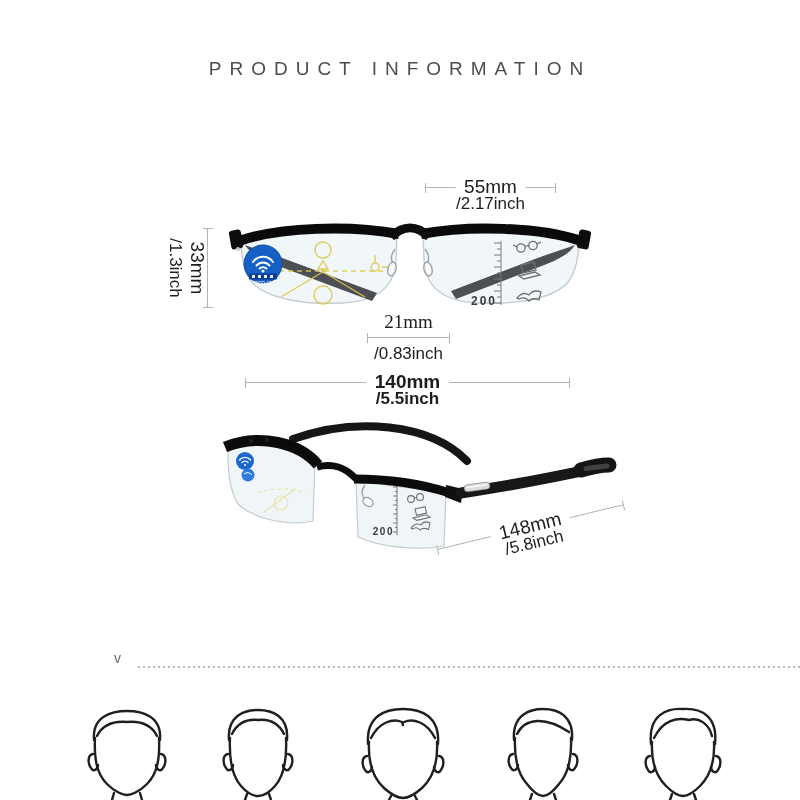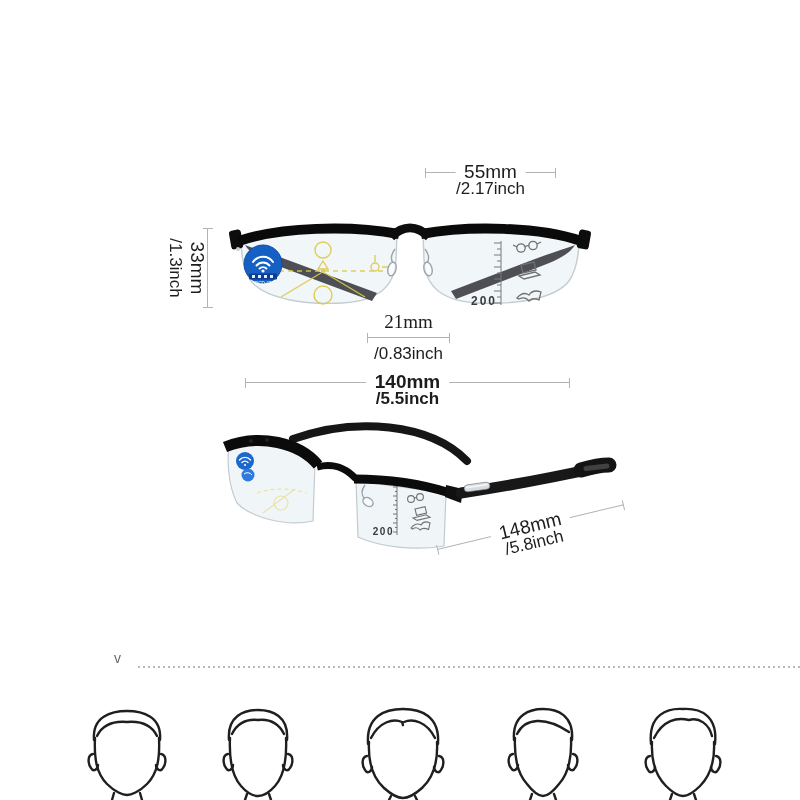--- a/index.html
+++ b/index.html
@@ -14,21 +14,21 @@
   .dim-h .line{position:relative;height:0;border-top:1px solid #b3b3b3;}
   .dim-h .line::before,.dim-h .line::after{content:"";position:absolute;top:-5px;width:1px;height:10px;background:#b3b3b3;}
   .dim-h .line::before{left:0;}
   .dim-h .line::after{right:0;}
   .dim-h .mm{position:absolute;left:50%;top:0;transform:translate(-50%,-55%);
              background:#fff;padding:0 9px;font-size:19px;color:#1d1d1d;line-height:1;white-space:nowrap;}
   .dim-h .inch{position:absolute;left:50%;top:8px;transform:translateX(-50%);
                font-size:17px;color:#1d1d1d;line-height:1;white-space:nowrap;}
   .dim-h.mm-above .mm{top:-6px;transform:translate(-50%,-100%);background:transparent;padding:0;font-family:Liberation Serif, serif;}
 
-  .dim-55{left:425px;top:172px;width:131px;}
+  .dim-55{left:425px;top:187px;width:131px;}
   .dim-21{left:367px;top:337px;width:83px;}
   .dim-140{left:245px;top:382px;width:325px;font-weight:bold;}
   .dim-148{left:437px;top:549px;width:192px;transform:rotate(-13.5deg);transform-origin:0 0;}
 
   
   .dim-v-line{position:absolute;left:207px;top:228px;height:80px;width:0;border-left:1px solid #b3b3b3;}
   .dim-v-line::before,.dim-v-line::after{content:"";position:absolute;left:-5px;width:10px;height:1px;background:#b3b3b3;}
   .dim-v-line::before{top:0;}
   .dim-v-line::after{bottom:0;}
   .dim-v-label{position:absolute;left:186px;top:268px;transform:translate(-50%,-50%) rotate(90deg);
@@ -43,20 +43,21 @@
   .dotted-rule{position:absolute;left:138px;top:666px;width:662px;height:2px;
                background:repeating-linear-gradient(90deg,#b9b9b9 0 2px,transparent 2px 5px);}
   .face{position:absolute;top:704px;}
   .f1{left:77px;} .f2{left:208px;} .f3{left:353px;} .f4{left:493px;} .f5{left:633px;}
 </style>
 </head>
 <body>
 
 <div class="page">
 
+  <div class="title">PRODUCT INFORMATION</div>
 
   <div class="dim-h dim-55">
     <div class="line"></div>
     <div class="mm">55mm</div>
     <div class="inch">/2.17inch</div>
   </div>
 
   <div class="dim-v-line"></div>
   <div class="dim-v-label">
     <div class="mm">33mm</div>

